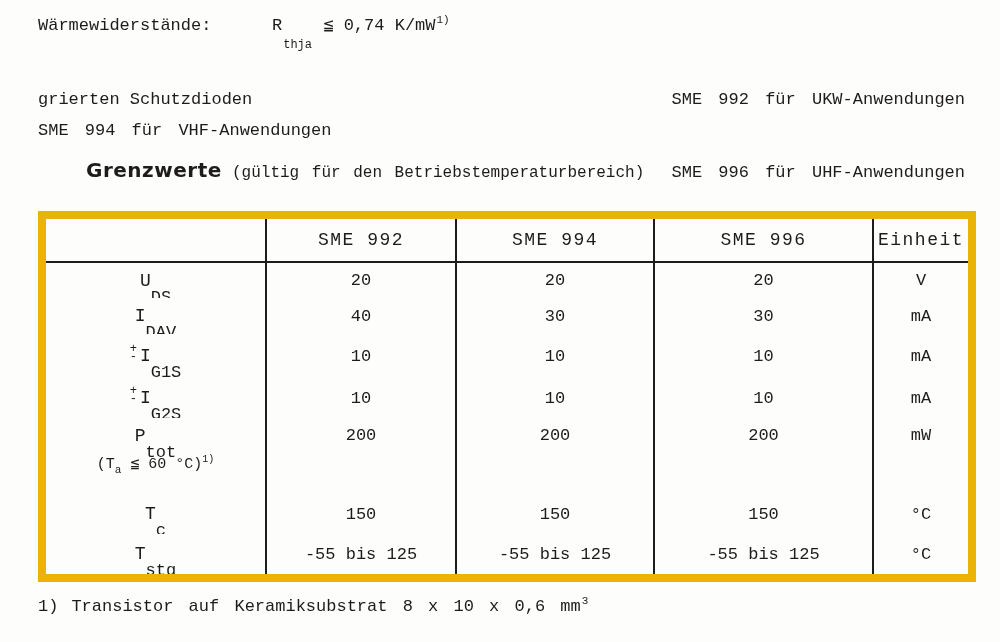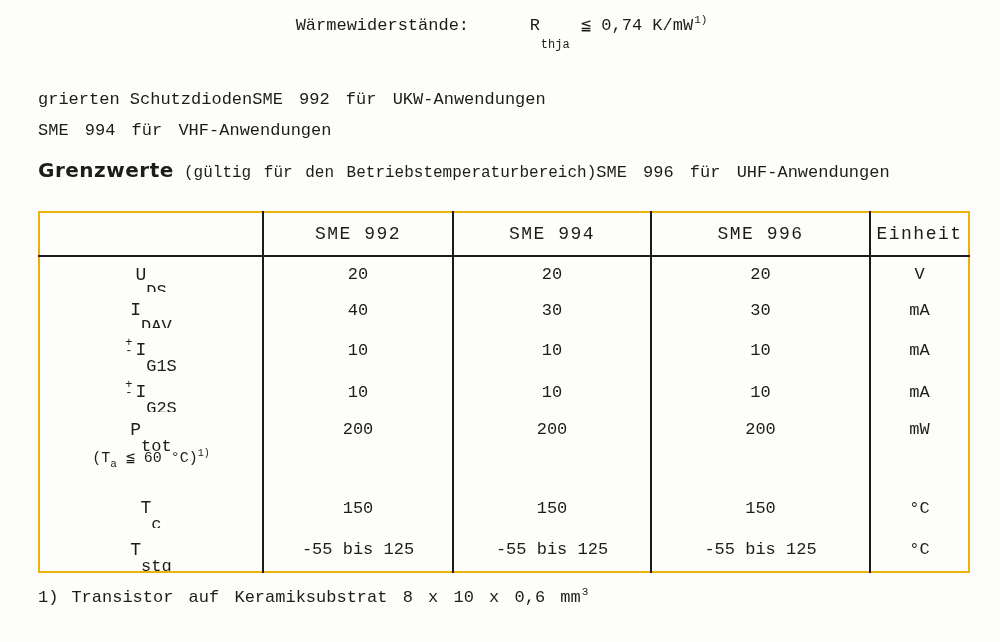--- a/index.html
+++ b/index.html
@@ -3,37 +3,37 @@
 <meta charset="utf-8">
 <style>
   html,body{margin:0;padding:0;background:#ffffff;}
   .page{
     width:1000px;height:642px;box-sizing:border-box;position:relative;overflow:hidden;
     background:#fdfdfb;color:#1d1c1a;
     font-family:"Liberation Mono","DejaVu Sans Mono",monospace;
     padding:14px 35px 0 38px;
   }
   
-  .thermal-line{display:flex;align-items:baseline;font-size:17px;height:32px;justify-content:center;}
+  .thermal-line{display:flex;align-items:baseline;font-size:17px;height:32px;}
   .thermal-label{width:234px;}
   .formula{white-space:nowrap;}
   .subscript{font-size:12px;position:relative;top:18px;margin:0 1px;}
   .sup-ref{font-size:11px;position:relative;top:-7px;margin-left:1px;}
   
   .intro{margin-top:38px;font-size:17px;line-height:31px;}
   .intro-line1{word-spacing:11px;white-space:nowrap;}
-  .row-split{display:flex;align-items:baseline;}
+  .row-split{display:flex;justify-content:space-between;align-items:baseline;}
   .variant{word-spacing:6px;white-space:nowrap;}
   .row-right{}
-  .section-row{margin-top:9px;}
+  .section-row{margin-top:9px;margin-left:48px;}
   .section-left{white-space:nowrap;}
   .section-title{font-family:"DejaVu Sans","Liberation Sans",sans-serif;font-weight:bold;font-size:20px;letter-spacing:.5px;}
   .section-subtitle{font-size:16px;word-spacing:3px;}
   
-  table.limits{border-collapse:collapse;table-layout:fixed;width:930px;margin-top:22px;border:2px solid #eab308;}
+  table.limits{border-collapse:collapse;table-layout:fixed;width:930px;margin-top:22px;border:8px solid #eab308;}
   table.limits th, table.limits td{border-left:2px solid #1d1c1a;padding:0;overflow:hidden;}
   table.limits th:first-child, table.limits td:first-child{border-left:none;}
   table.limits thead th{
     border-bottom:2px solid #1d1c1a;height:42px;font-weight:normal;font-size:18px;
     text-align:center;letter-spacing:1.5px;vertical-align:middle;
   }
   table.limits td{font-size:17px;text-align:center;vertical-align:middle;}
   td.c-param{text-align:left;padding-left:5px;white-space:nowrap;}
   .sym{font-size:18px;}
   .psub{font-size:17px;position:relative;top:16px;letter-spacing:0;}

